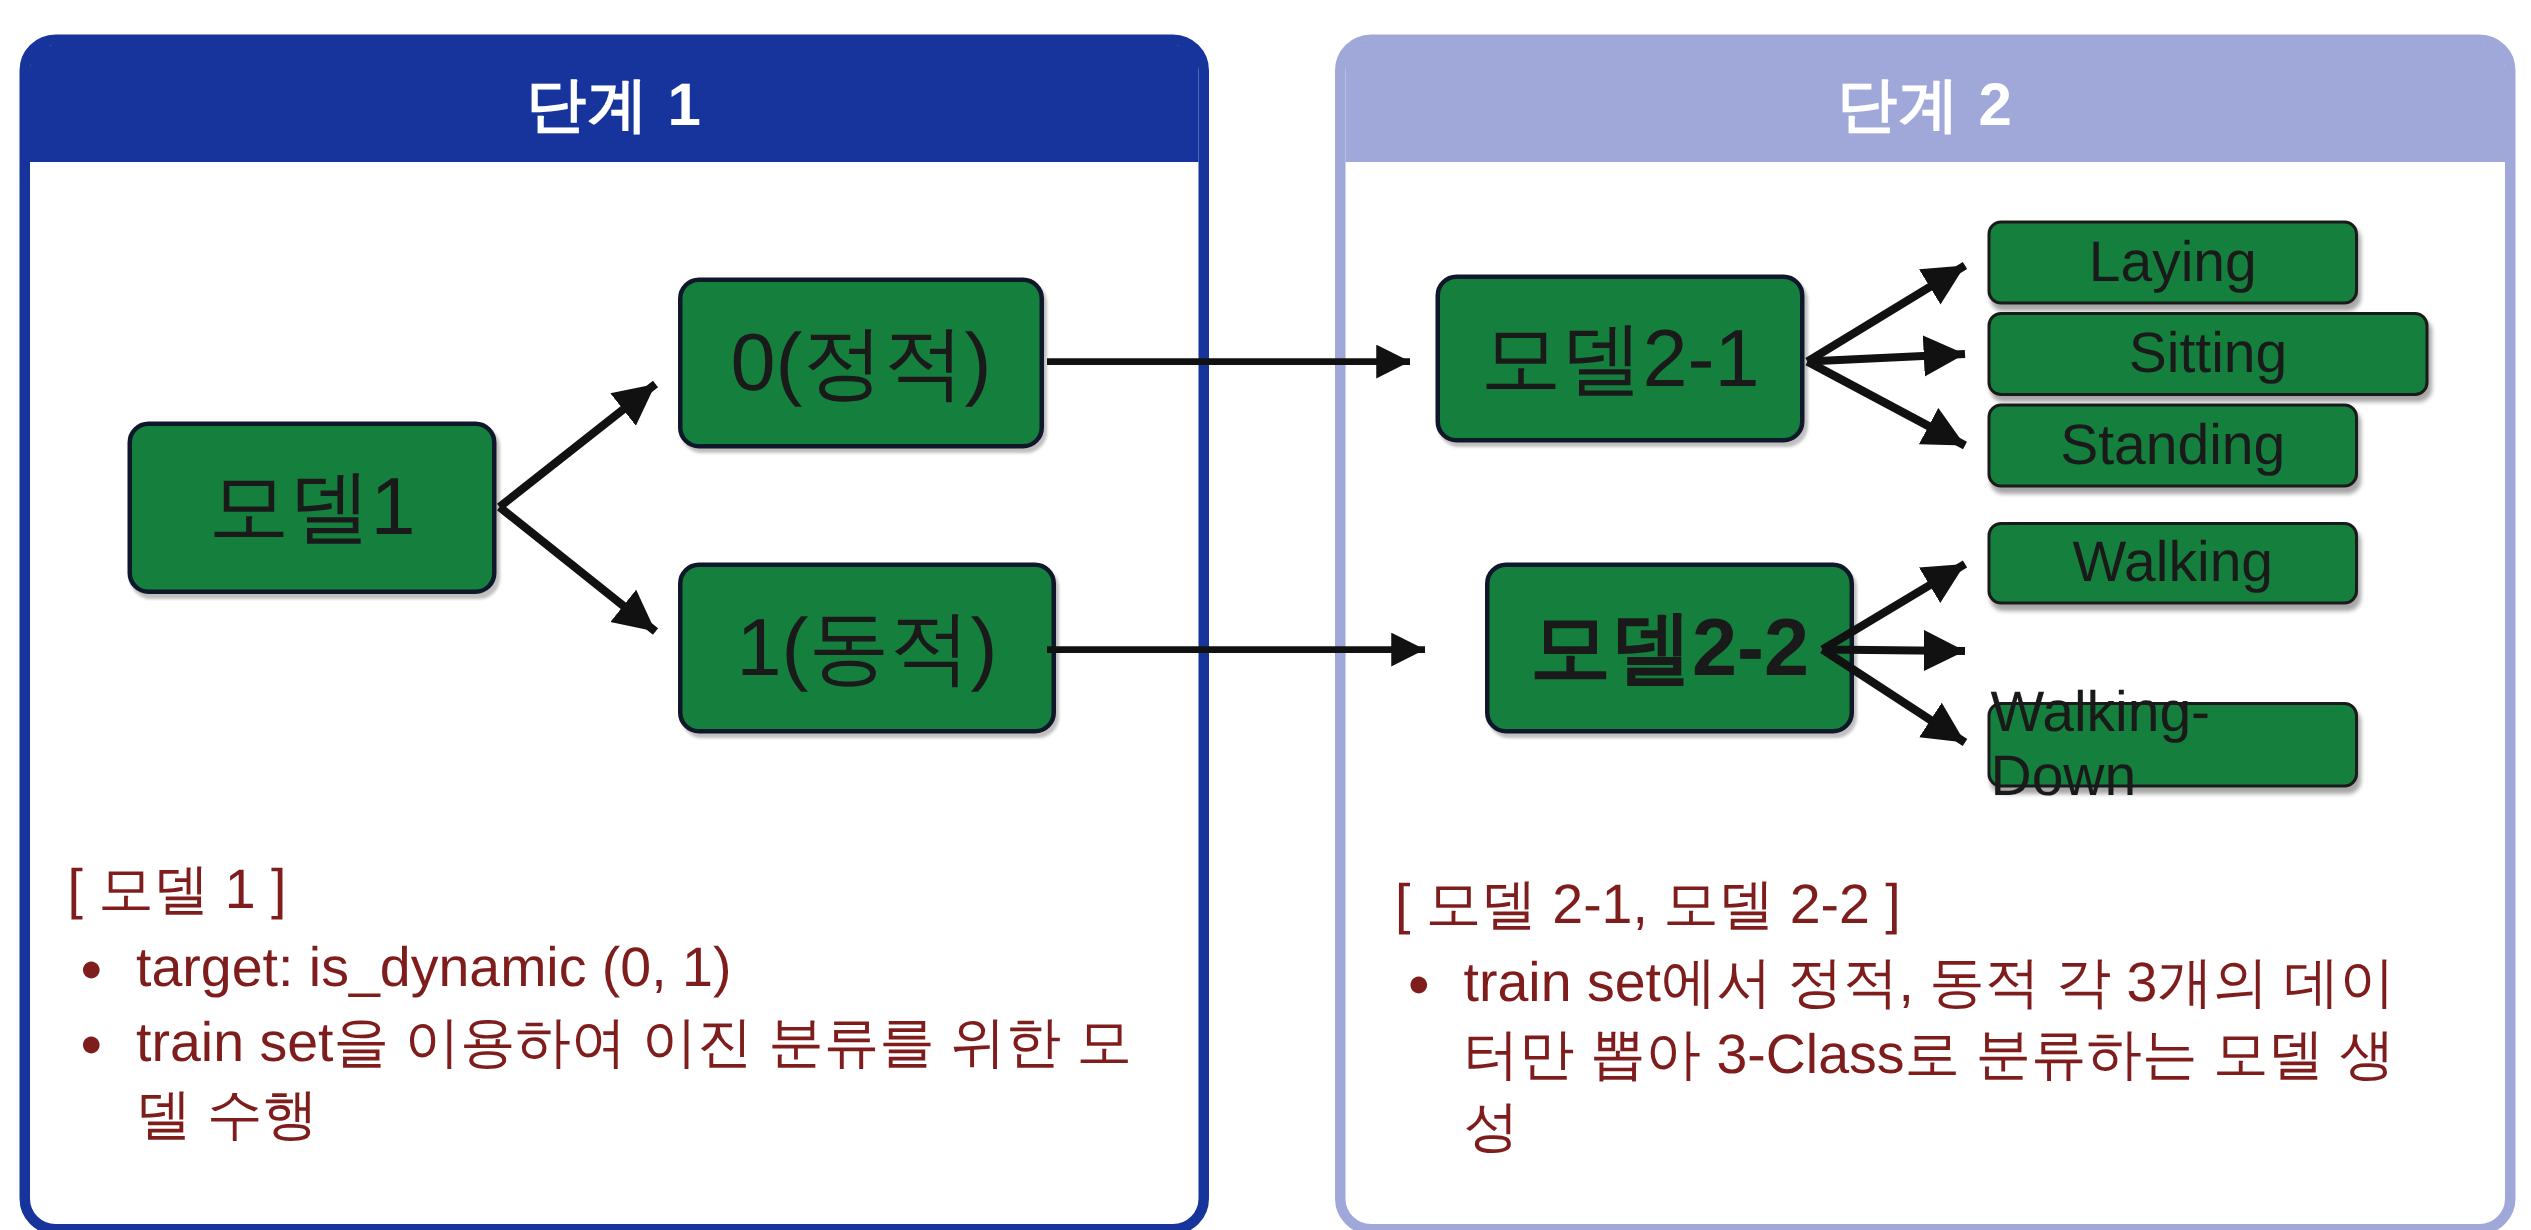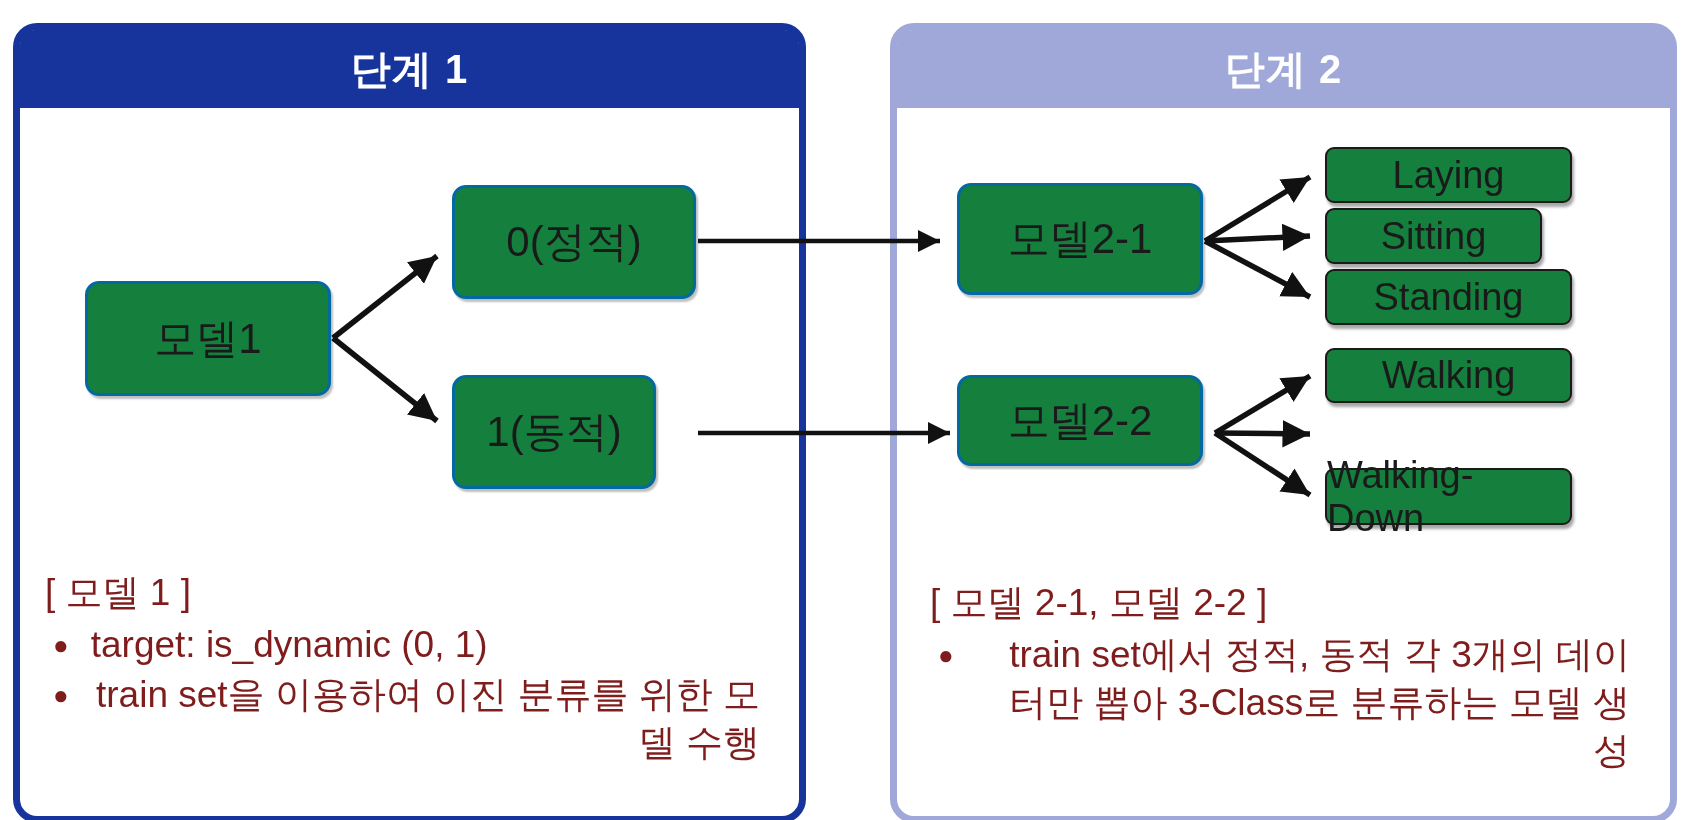--- a/index.html
+++ b/index.html
@@ -20,52 +20,52 @@
   .stage1 .panel-header{background:#17349c;}
   .stage2 .panel-header{background:#9fa8d8;}
 
   
   .node,.leaf{
     position:absolute;box-sizing:border-box;background:#15803d;
     display:flex;align-items:center;justify-content:center;
     color:#1a1a1a;z-index:3;
   }
   .node{
-    border:3px solid #0369a1;border-radius:14px;font-size:42px;
+    border:3px solid #0f172a;border-radius:14px;font-size:54px;
     box-shadow:2px 3px 2px rgba(0,0,0,0.25);
   }
   .leaf{
     border:2.5px solid #1a1a1a;border-radius:9px;font-size:38px;
     box-shadow:2px 4px 3px rgba(0,0,0,0.35);
   }
   #n-model1 {left:85px;  top:268px; width:246px; height:115px;}
   #n-static {left:452px; top:172px; width:244px; height:114px;}
-  #n-dynamic{left:452px; top:362px; width:204px; height:114px;}
+  #n-dynamic{left:452px; top:362px; width:252px; height:114px;}
   #n-model21{left:957px; top:170px; width:246px; height:112px;}
-  #n-model22{left:957px; top:362px; width:246px; height:91px;}
+  #n-model22{left:990px; top:362px; width:246px; height:114px;font-weight:bold;}
   #n-laying {left:1325px;top:134px; width:247px; height:56px;}
-  #n-sitting{left:1325px;top:195px; width:217px; height:56px;}
+  #n-sitting{left:1325px;top:195px; width:294px; height:56px;}
   #n-standing{left:1325px;top:256px;width:247px; height:56px;}
   #n-walking{left:1325px;top:335px; width:247px; height:55px;}
   #n-walkingup{left:1325px;top:394px;width:247px;height:56px;}
   #n-walkingdown{left:1325px;top:455px;width:247px;height:57px;}
 
   
   #arrows{position:absolute;left:0;top:0;z-index:5;pointer-events:none;}
   #arrows line{stroke:#111;}
   .aw-thick{stroke-width:5.5;}
   .aw-mid{stroke-width:4.5;}
 
   
   .notes{position:absolute;z-index:4;font-size:37px;line-height:48px;color:#7f1d1d;}
   .notes.left {left:45px; top:556px;width:715px;}
   .notes.right{left:930px;top:566px;width:700px;}
   .notes-heading{margin:0 0 4px 0;}
   .notes ul{list-style:none;margin:0;padding:0;}
-  .notes li{display:flex;align-items:flex-start;margin:0 0 2px 0;text-align:right;}
+  .notes li{display:flex;align-items:flex-start;margin:0 0 2px 0;}
   .notes li::before{content:"●";font-size:26px;line-height:48px;margin:0 22px 0 8px;flex:0 0 auto;}
 </style>
 </head>
 <body>
 
 <div id="stage">
 
   <div class="panel stage1">
     <div class="panel-header">
       <span>단계 1</span>

